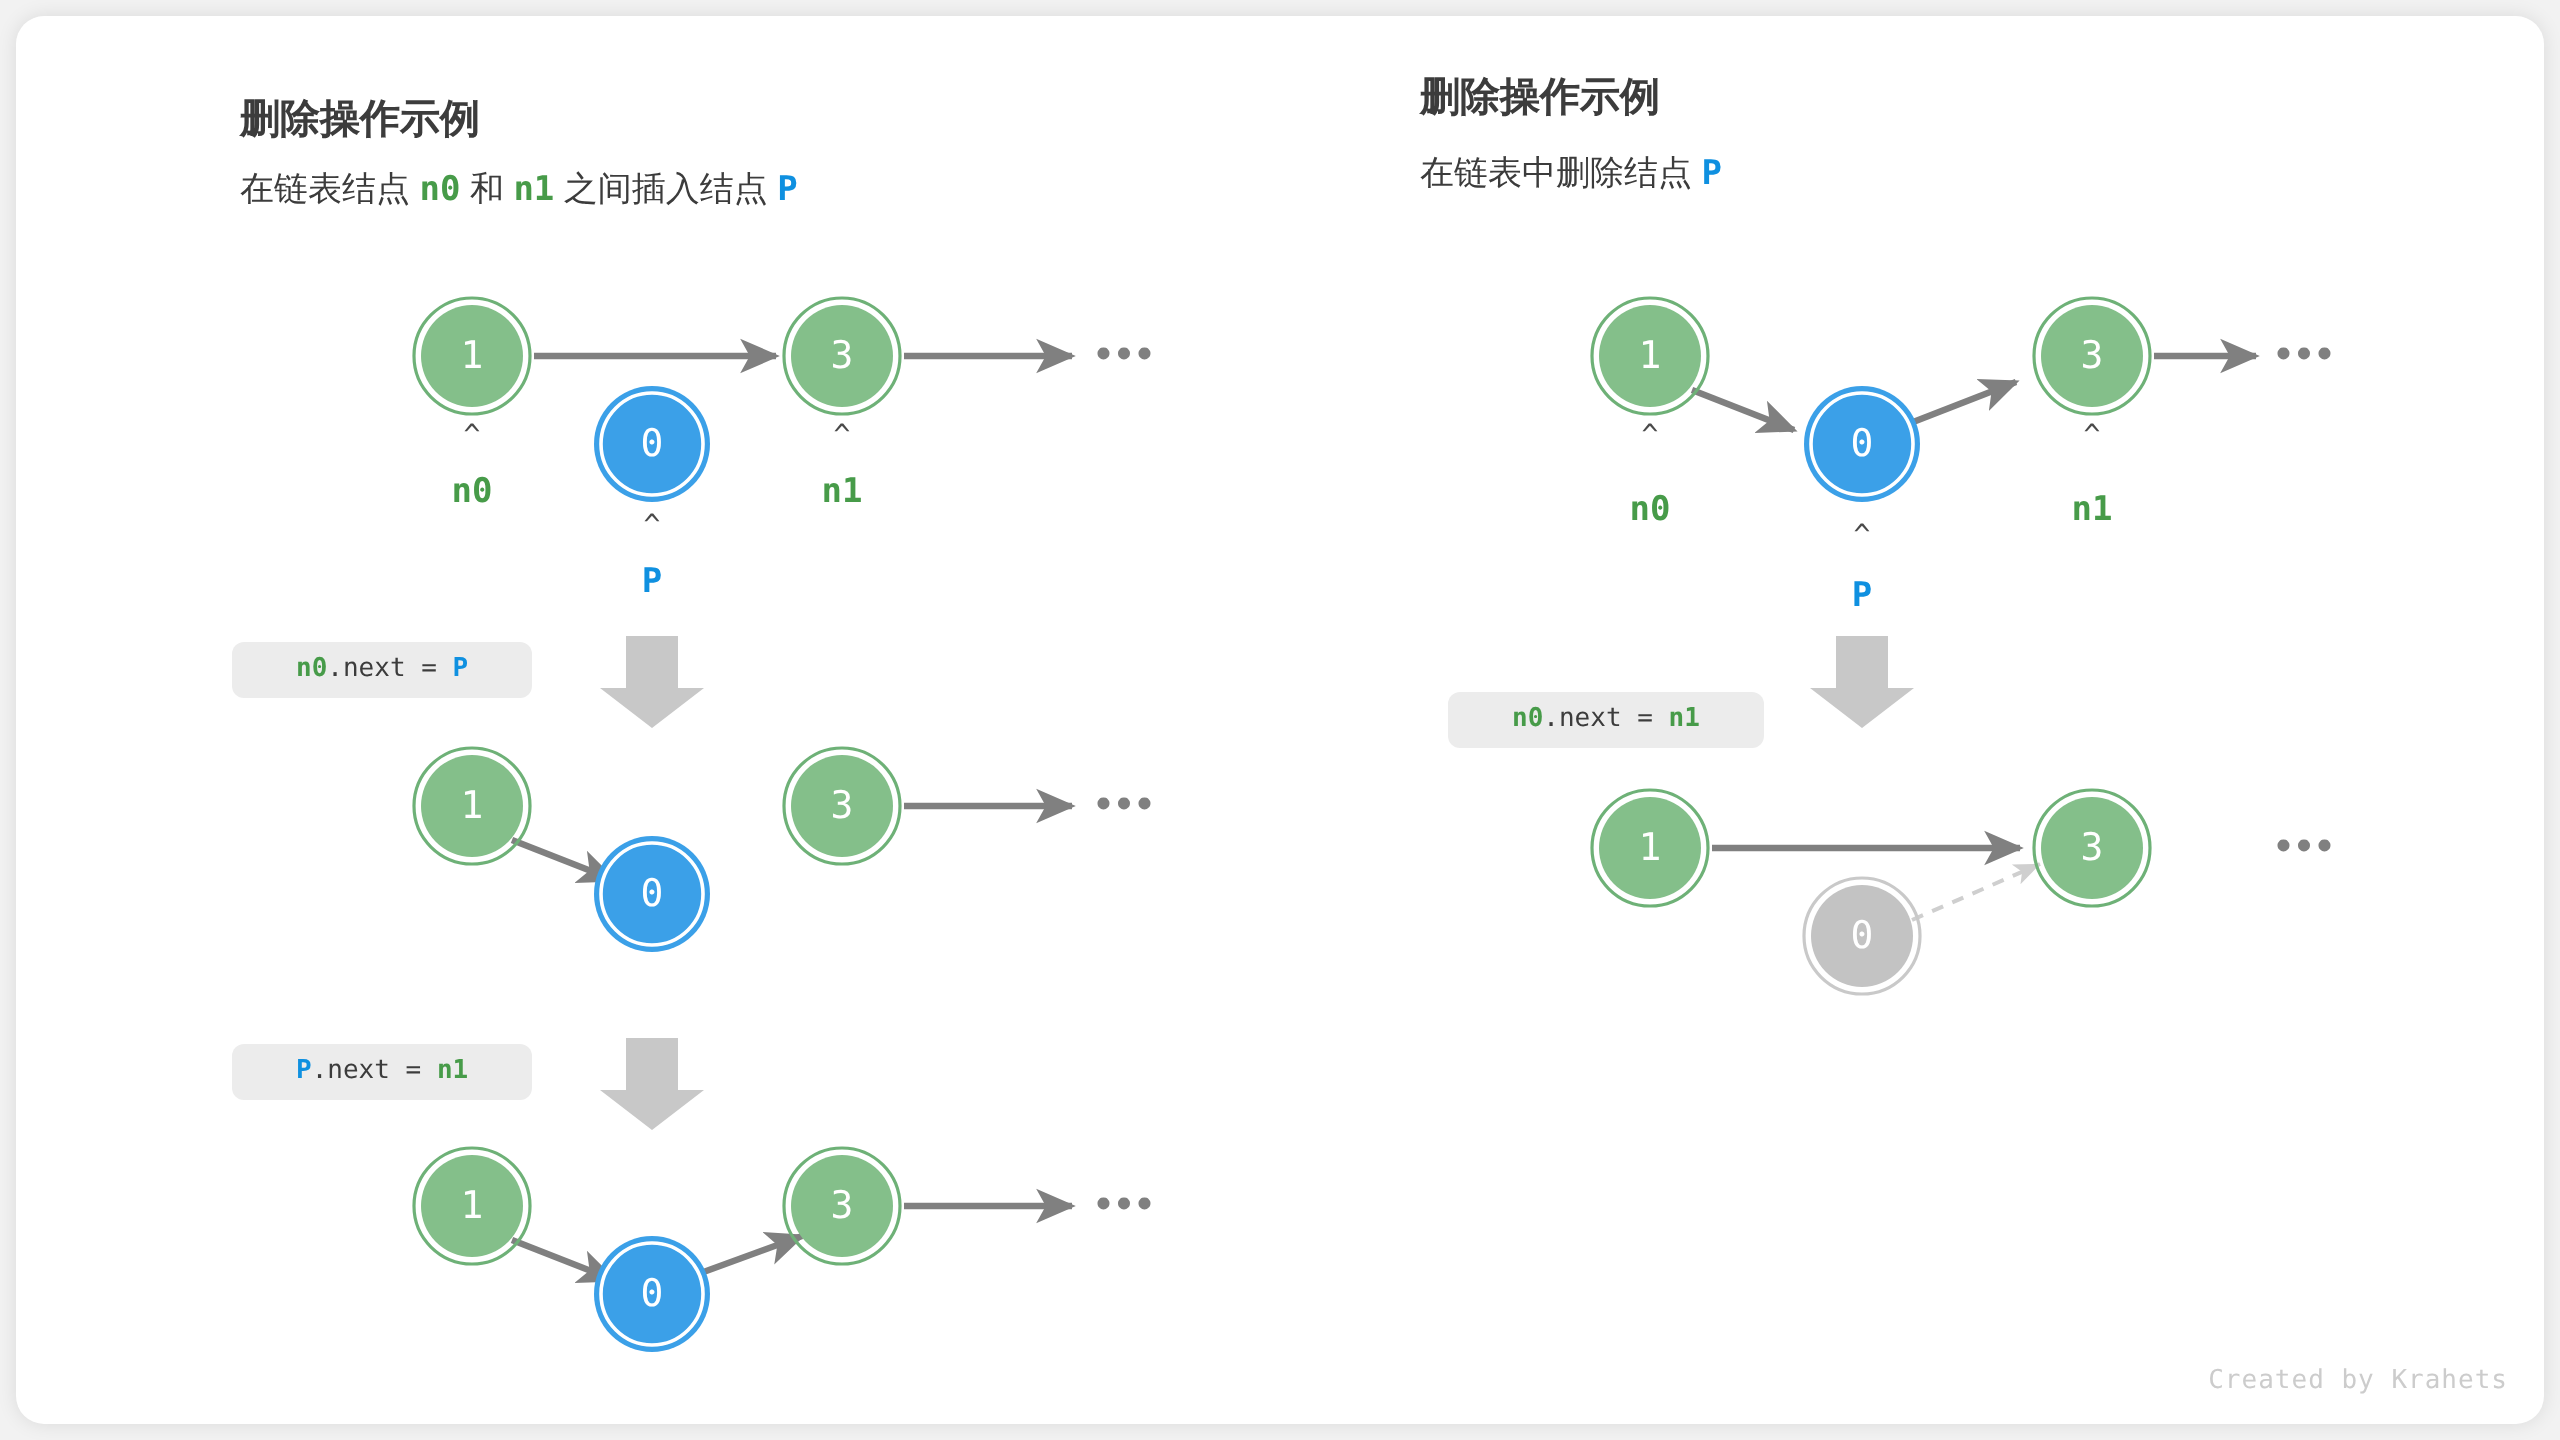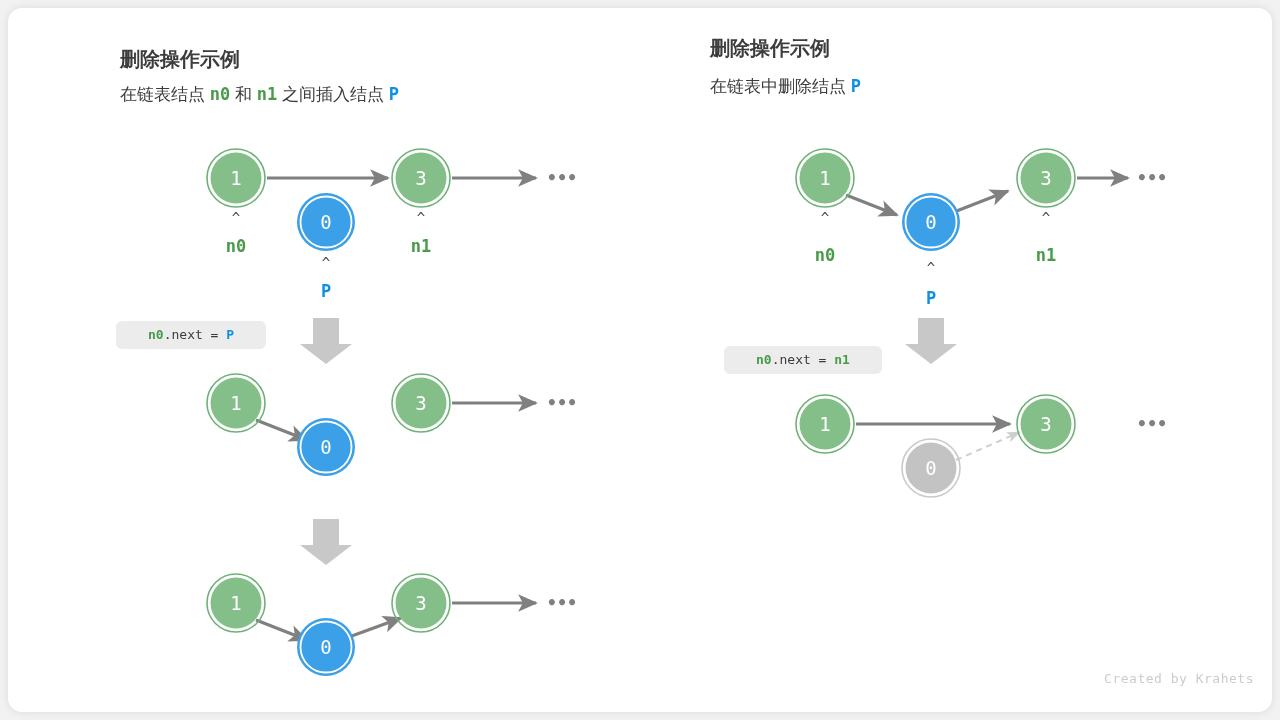--- a/index.html
+++ b/index.html
@@ -88,21 +88,21 @@
     position: absolute;
     font-family: "DejaVu Sans Mono", "Liberation Mono", monospace;
     font-size: 14px;
     color: #4a4a4a;
     transform: translateX(-50%);
     line-height: 1;
   }
   .watermark {
     position: absolute;
     right: 26px;
-    bottom: 34px;
+    bottom: 22px;
     font-family: "DejaVu Sans Mono", "Liberation Mono", monospace;
     font-size: 13px;
     color: #cccccc;
     letter-spacing: 0.5px;
     white-space: nowrap;
   }
   .nodeval {
     position: absolute;
     font-family: "DejaVu Sans Mono", "Liberation Mono", monospace;
     font-size: 19px;
@@ -285,18 +285,21 @@
 
   <div class="lbl" style="left:562px; top:168px; color:#808080;">•••</div>
   <div class="lbl" style="left:562px; top:393px; color:#808080;">•••</div>
   <div class="lbl" style="left:562px; top:593px; color:#808080;">•••</div>
   <div class="lbl" style="left:1152px; top:168px; color:#808080;">•••</div>
   <div class="lbl" style="left:1152px; top:414px; color:#808080;">•••</div>
 
   <div class="codebox" style="left:116px; top:321px;">
     <span class="tok-g">n0</span><span class="tok-d">.next = </span><span class="tok-b">P</span>
   </div>
+  <div class="codebox" style="left:116px; top:522px;">
+    <span class="tok-b">P</span><span class="tok-d">.next = </span><span class="tok-g">n1</span>
+  </div>
   <div class="codebox" style="left:724px; top:321px;margin-top:25px;">
     <span class="tok-g">n0</span><span class="tok-d">.next = </span><span class="tok-g">n1</span>
   </div>
 
   <div class="watermark">Created by Krahets</div>
 </div>
 
 </body></html>

